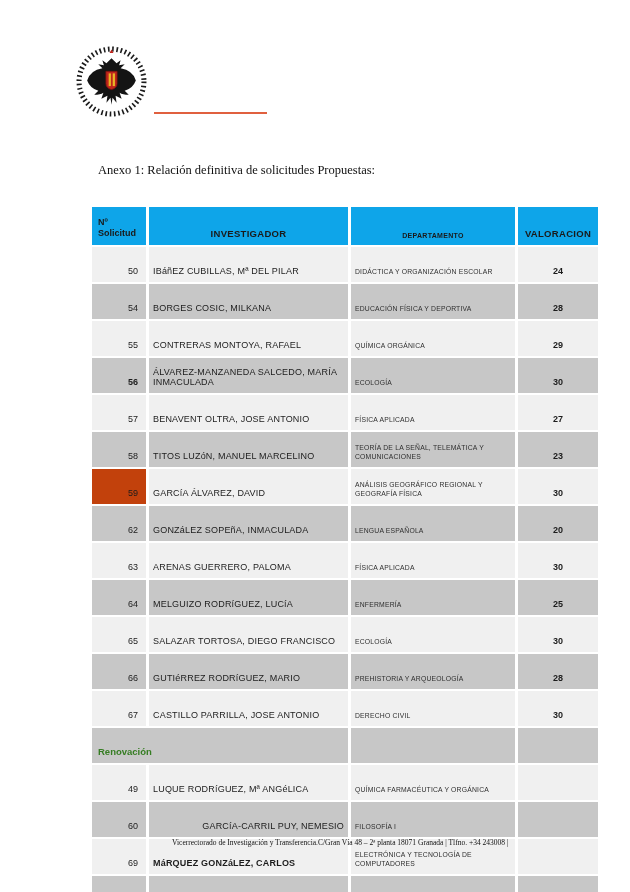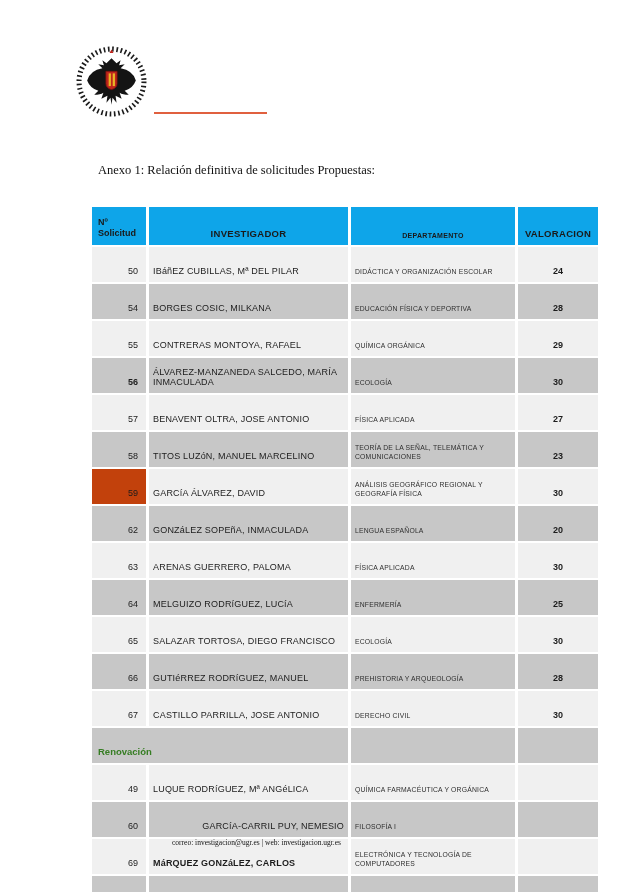--- a/index.html
+++ b/index.html
@@ -167,21 +167,21 @@
           <td class="c-valoracion" style="background: rgb(199, 199, 199);">25</td>
         </tr>
         <tr>
           <td class="c-solicitud" style="background: rgb(240, 240, 240);">65</td>
           <td class="c-investigador" style="background: rgb(240, 240, 240);">SALAZAR TORTOSA, DIEGO FRANCISCO</td>
           <td class="c-departamento" style="background: rgb(240, 240, 240);">ECOLOGÍA</td>
           <td class="c-valoracion" style="background: rgb(240, 240, 240);">30</td>
         </tr>
         <tr>
           <td class="c-solicitud" style="background: rgb(199, 199, 199);">66</td>
-          <td class="c-investigador" style="background: rgb(199, 199, 199);">GUTIéRREZ RODRíGUEZ, MANUEL</td>
+          <td class="c-investigador" style="background: rgb(199, 199, 199);">GUTIéRREZ RODRíGUEZ, MARIO</td>
           <td class="c-departamento" style="background: rgb(199, 199, 199);">PREHISTORIA Y ARQUEOLOGÍA</td>
           <td class="c-valoracion" style="background: rgb(199, 199, 199);">28</td>
         </tr>
         <tr>
           <td class="c-solicitud" style="background: rgb(240, 240, 240);">67</td>
           <td class="c-investigador" style="background: rgb(240, 240, 240);">CASTILLO PARRILLA, JOSE ANTONIO</td>
           <td class="c-departamento" style="background: rgb(240, 240, 240);">DERECHO CIVIL</td>
           <td class="c-valoracion" style="background: rgb(240, 240, 240);">30</td>
         </tr>
         <tr>
@@ -211,14 +211,14 @@
           <td class="c-solicitud" style="background: rgb(199, 199, 199);">70</td>
           <td class="c-investigador" style="background: rgb(199, 199, 199);">CERDÓ RÁEZ, TOMÁS</td>
           <td class="c-departamento" style="background: rgb(199, 199, 199);">PEDIATRÍA</td>
           <td class="c-valoracion" style="background: rgb(199, 199, 199);"></td>
         </tr>
       </tbody>
   </table>
 </div>
 
 <div class="footer">
-  <div>correo: investigacion@ugr.es | web: investigacion.ugr.es</div>
+  <div>Vicerrectorado de Investigación y Transferencia.C/Gran Vía 48 – 2ª planta 18071 Granada | Tlfno. +34 243008 |</div>
 </div>
 
 </body></html>

